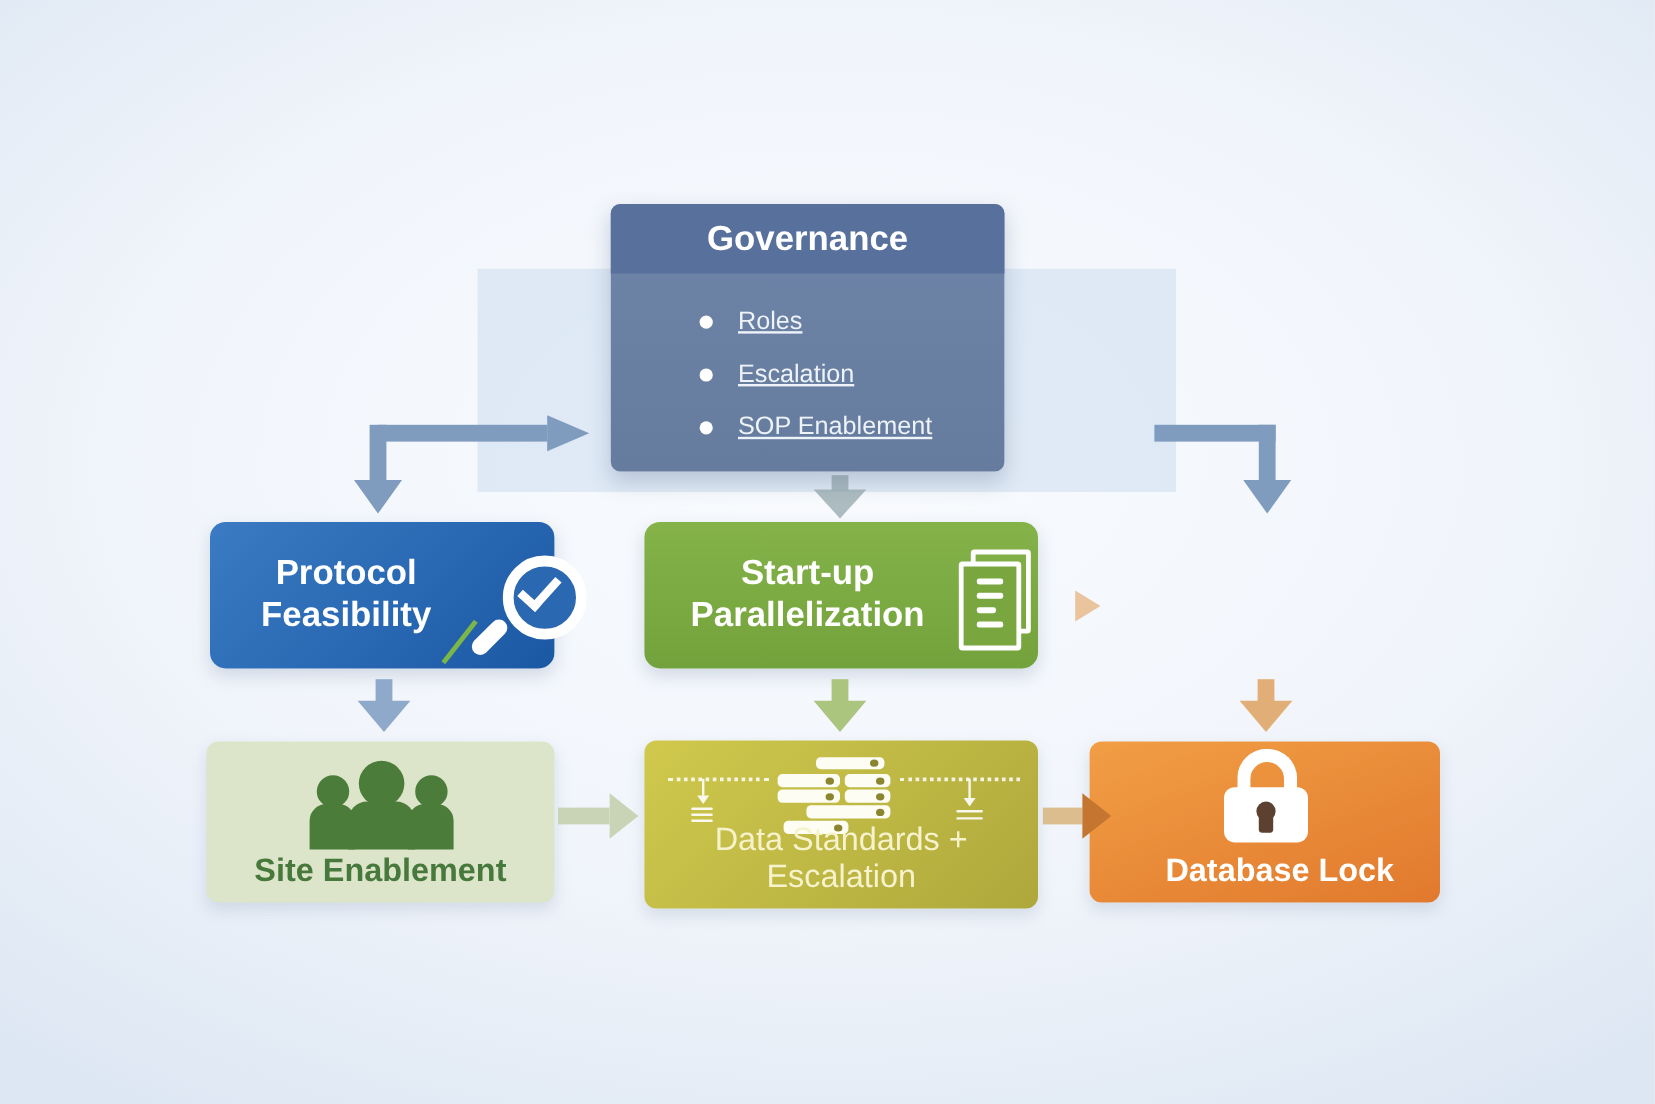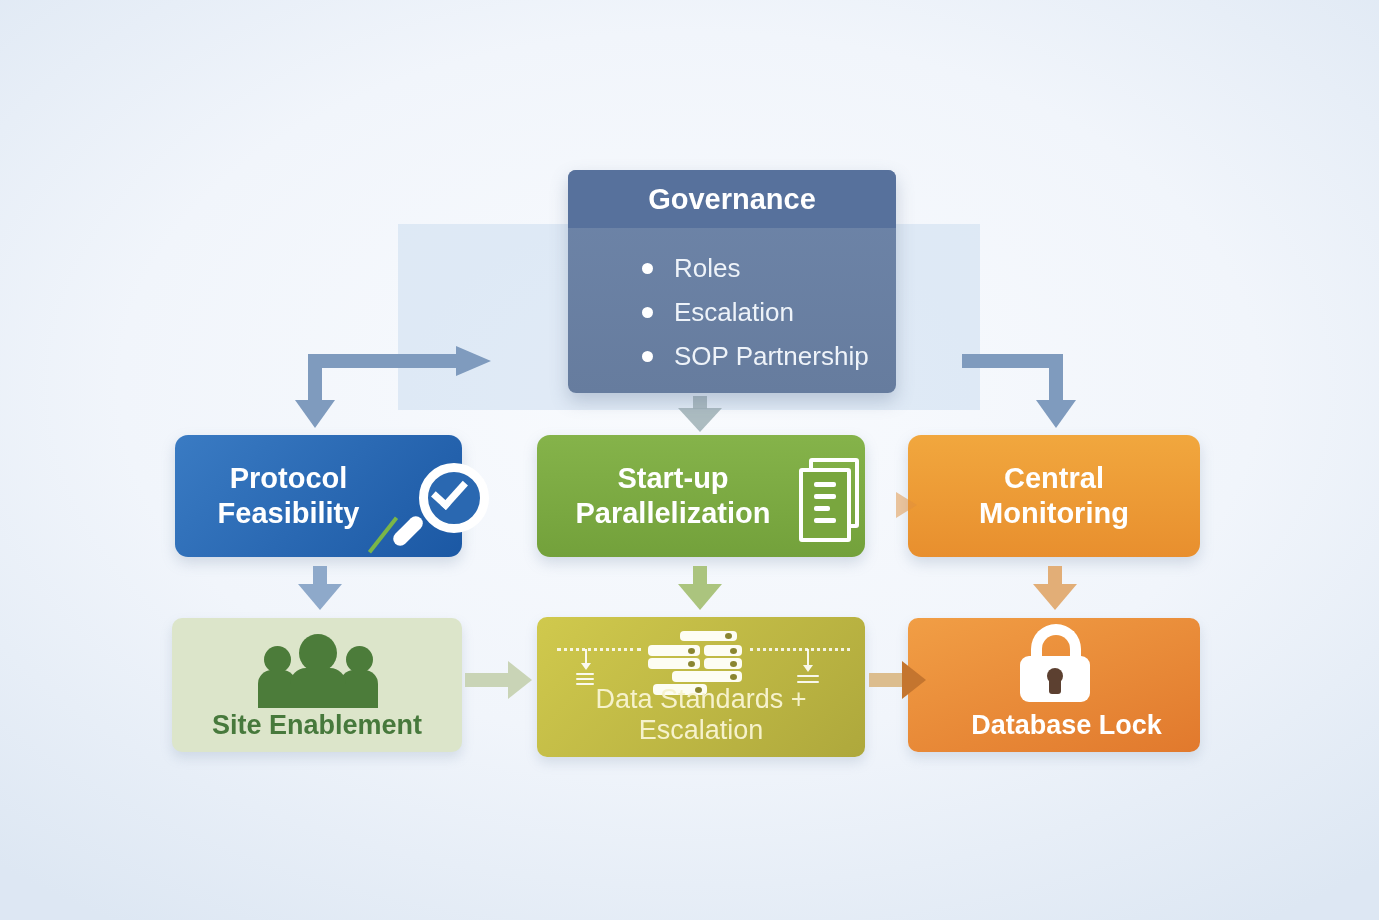--- a/index.html
+++ b/index.html
@@ -11,32 +11,32 @@
   .abs{position:absolute;}
   
   .title{
     left:55px;right:0;top:62px;text-align:center;
     font-size:35px;font-weight:bold;letter-spacing:-0.5px;color:#34679f;
   }
   
   .backdrop{left:398px;top:224px;width:582px;height:186px;background:rgba(195,214,237,0.45);}
   
   .gov{
-    left:568px;top:170px;width:328px;height:223px;border-radius:8px;
+    left:509px;top:170px;width:328px;height:223px;border-radius:8px;
     background:linear-gradient(180deg,#6e85a9 0%,#667c9e 100%);
     box-shadow:0 8px 18px rgba(90,110,140,0.30);
   }
   .gov-header{
     position:absolute;left:0;top:0;right:0;height:58px;border-radius:8px 8px 0 0;
     background:#57719c;color:#ffffff;font-size:29px;font-weight:bold;
     display:flex;align-items:center;justify-content:center;
   }
   .gov-list{position:absolute;left:72px;top:76px;margin:0;padding:0;list-style:none;}
   .gov-list li{
-    position:relative;color:#eef3f9;font-size:26px;line-height:44px;padding-left:34px;font-weight:400;
+    position:relative;color:#eef3f9;font-size:21px;line-height:44px;padding-left:34px;font-weight:400;text-decoration:underline;
   }
   .gov-list li::before{
     content:"";position:absolute;left:2px;top:17px;width:11px;height:11px;border-radius:50%;background:#ffffff;
   }
   
   .node{border-radius:13px;display:flex;align-items:center;justify-content:center;
         text-align:center;color:#ffffff;font-weight:bold;
         box-shadow:0 6px 14px rgba(120,140,170,0.28);}
   .n-protocol{left:175px;top:435px;width:287px;height:122px;
     background:linear-gradient(135deg,#3a7bc3 0%,#1b58a4 100%);font-size:29px;line-height:1.22;}
@@ -142,21 +142,21 @@
   <div>
     <div class="stem gc-v"></div>
     <div class="abs gc-vh"></div>
   </div>
 
   <div class="abs gov">
     <div class="gov-header">Governance</div>
     <ul class="gov-list">
       <li>Roles</li>
       <li>Escalation</li>
-      <li>SOP Partnership</li>
+      <li>SOP Enablement</li>
     </ul>
   </div>
 
   <div class="abs node n-protocol">
     <div class="lbl">Protocol Feasibility</div>
   </div>
   <div class="abs mag">
     <div class="mag-slash"></div>
     <div class="mag-handle"></div>
     <div class="mag-circle"></div>
@@ -169,23 +169,20 @@
   <div class="abs docs">
     <div class="doc-back"></div>
     <div class="doc-front">
       <div class="doc-line" style="top:10px;width:22px;"></div>
       <div class="doc-line" style="top:22px;width:22px;"></div>
       <div class="doc-line" style="top:34px;width:16px;"></div>
       <div class="doc-line" style="top:46px;width:22px;"></div>
     </div>
   </div>
 
-  <div class="abs node n-central">
-    <div class="lbl">Central Monitoring</div>
-  </div>
   <div class="abs h3-h"></div>
 
   <div>
     <div class="stem c1-v"></div>
       <div class="abs c1-h"></div>
   </div>
   <div>
     <div class="stem c2-v"></div>
       <div class="abs c2-h"></div>
   </div>

